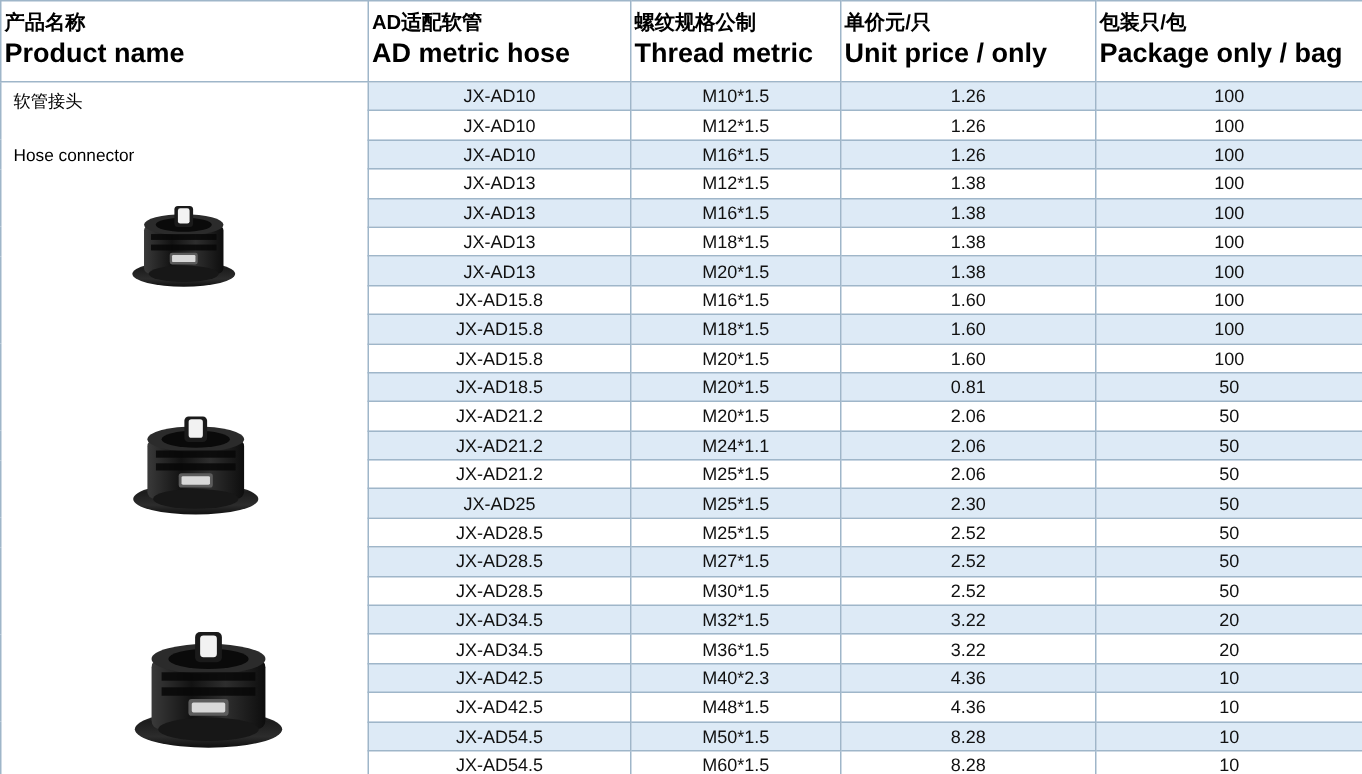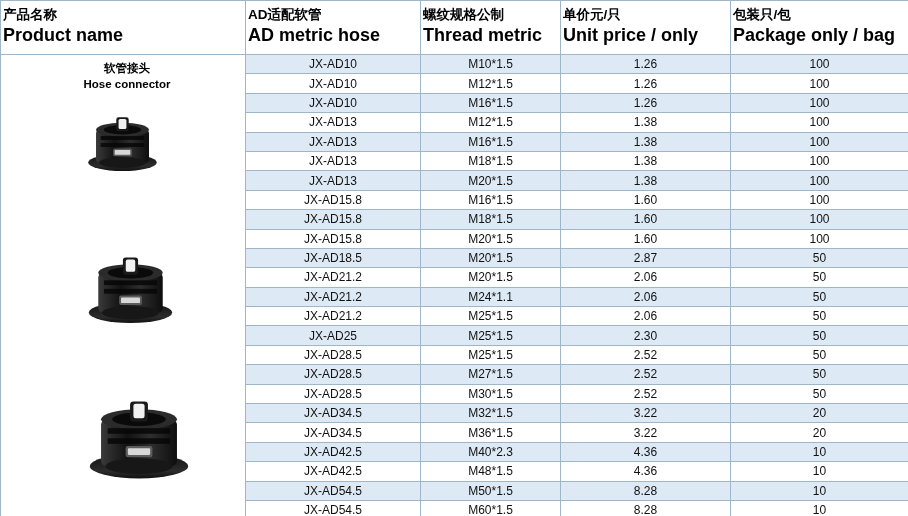--- a/index.html
+++ b/index.html
@@ -63,26 +63,25 @@
     position: relative;
     width: 100%;
     height: 100%;
     padding: 6px 0 0 6px;
     text-align: left;
   }
   .prod-label {
     font-size: 11.5px;
     line-height: 1.35;
     color: #000;
-    text-align: center;
+    text-align: left;
     padding-left: 2px;
-    font-weight: bold;
   }
   .prod-label .cn { display: block; }
-  .prod-label .en { display: block; }
+  .prod-label .en { display: block; margin-top: 20px; }
 
   .imgs {
     position: relative;
     width: 100%;
     height: 400px;
     margin-top: 6px;
   }
   .connector {
     position: absolute;
     left: 78px;
@@ -284,21 +283,21 @@
         </tr>
         <tr>
           <td>JX-AD15.8</td>
           <td>M20*1.5</td>
           <td>1.60</td>
           <td>100</td>
         </tr>
         <tr class="alt">
           <td>JX-AD18.5</td>
           <td>M20*1.5</td>
-          <td>2.87</td>
+          <td>0.81</td>
           <td>50</td>
         </tr>
         <tr>
           <td>JX-AD21.2</td>
           <td>M20*1.5</td>
           <td>2.06</td>
           <td>50</td>
         </tr>
         <tr class="alt">
           <td>JX-AD21.2</td>

